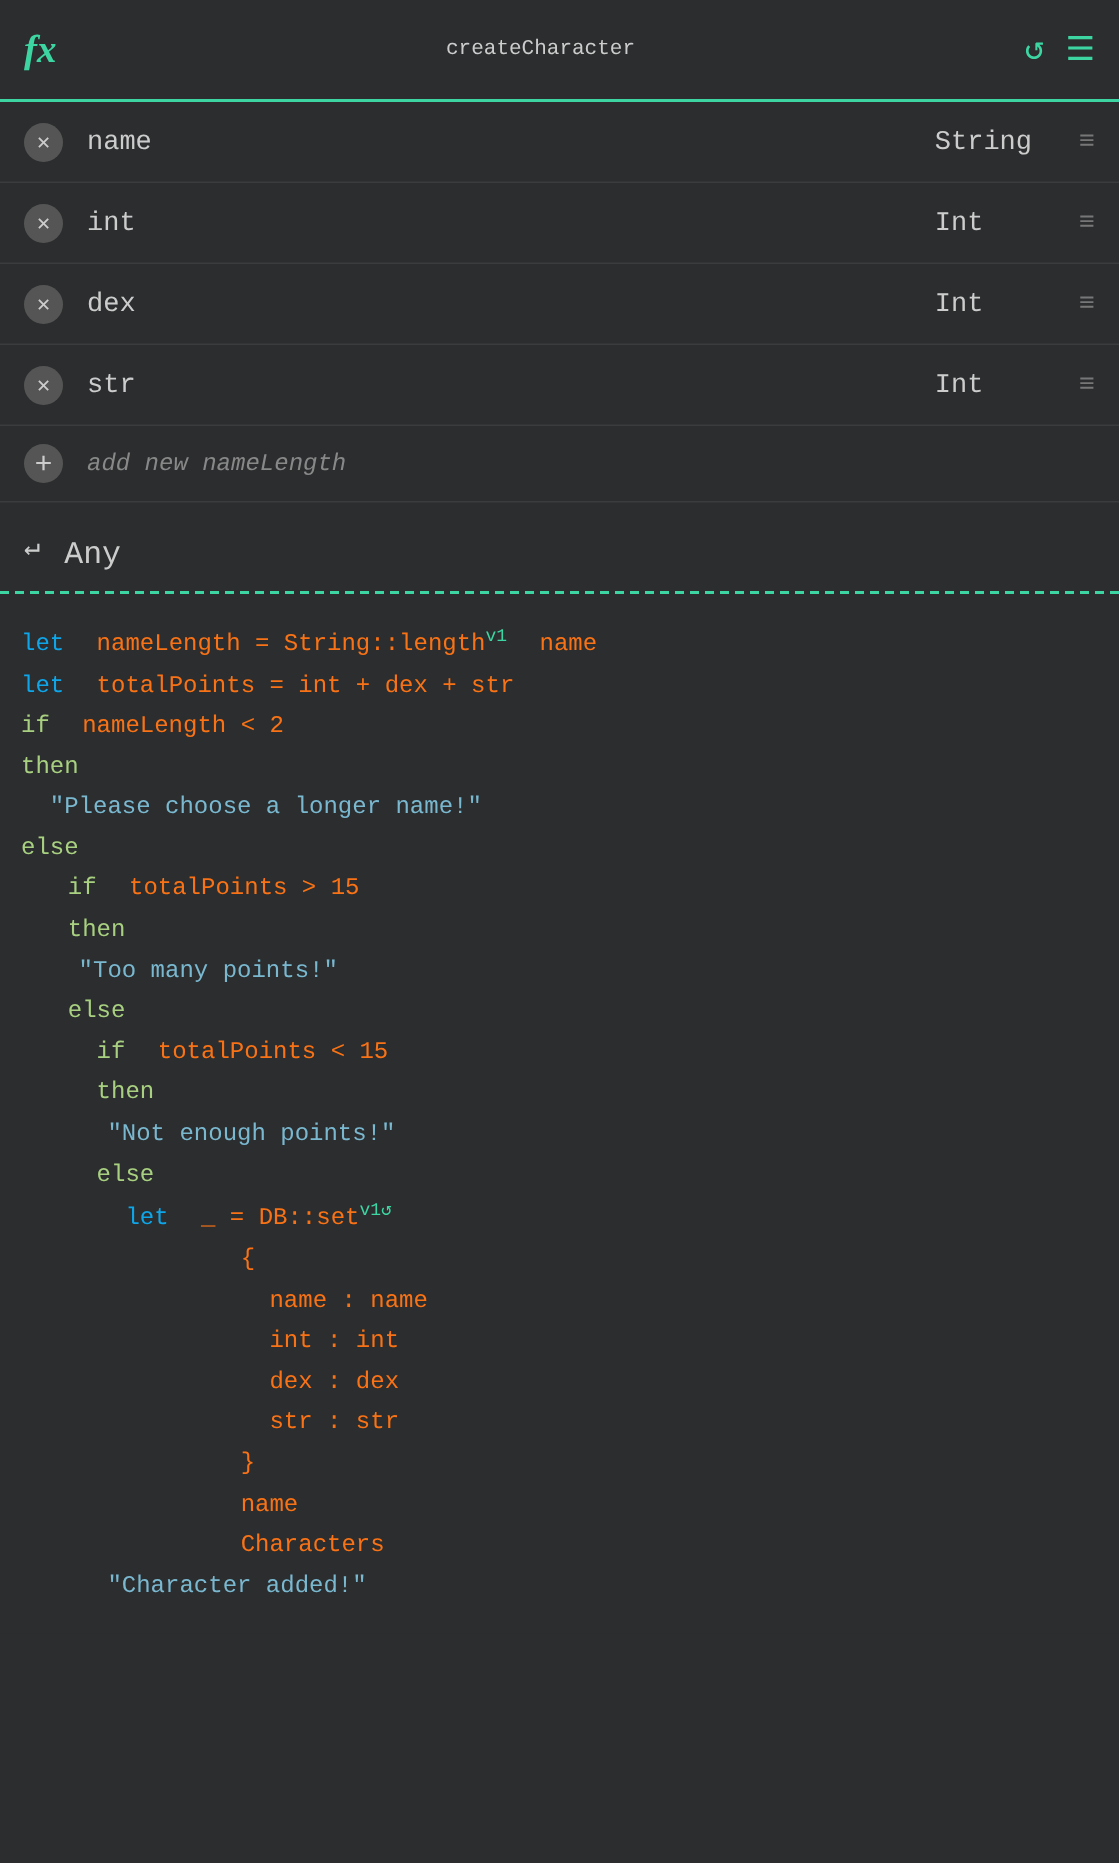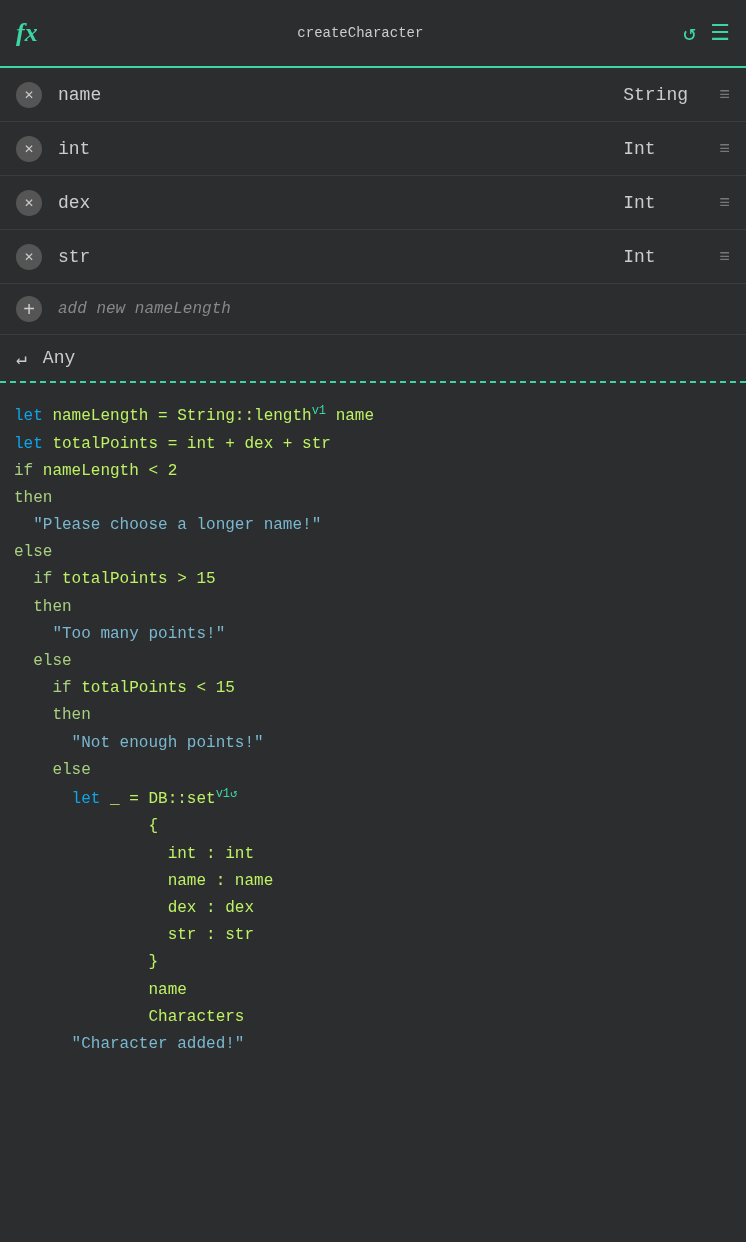--- a/index.html
+++ b/index.html
@@ -131,41 +131,42 @@
       padding: 12px 16px;
       border-bottom: 2px dashed #3dd6a3;
     }
     .return-icon {
       color: #ccc;
       font-size: 18px;
       margin-right: 16px;
     }
     .return-label {
       color: #ccc;
-      font-size: 18px;
-      font-family: 'Courier New', monospace;
+      font-size: 21px;
+      font-family: 'Courier New', monospace;
+      margin-top: 12px;
     }
 
     
     .code-section {
       background: #2b2d2e;
       padding: 18px 14px;
       overflow-x: auto;
     }
     .code-line {
       font-family: 'Courier New', Courier, monospace;
       font-size: 16px;
       line-height: 1.7;
       white-space: pre;
     }
     .kw-let { color: #0ea5e9; }
     .kw-if  { color: #a8d080; }
     .kw-then { color: #a8d080; }
     .kw-else { color: #a8d080; }
-    .fn-name { color: #bef264; }
+    .fn-name { color: #f97316; margin-left: 12px; }
     .string-val { color: #7ab8d0; }
     .badge {
       color: #3dd6a3;
       font-size: 12px;
       vertical-align: super;
       font-family: Liberation Mono, monospace;
     }
   </style>
 </head>
 <body>
@@ -231,22 +232,22 @@
   <div class="code-line"><span class="fn-name">  </span><span class="kw-if">if</span><span class="fn-name"> totalPoints &gt; 15</span></div>
   <div class="code-line"><span class="fn-name">  </span><span class="kw-then">then</span></div>
   <div class="code-line"><span class="string-val">    "Too many points!"</span></div>
   <div class="code-line"><span class="fn-name">  </span><span class="kw-else">else</span></div>
   <div class="code-line"><span class="fn-name">    </span><span class="kw-if">if</span><span class="fn-name"> totalPoints &lt; 15</span></div>
   <div class="code-line"><span class="fn-name">    </span><span class="kw-then">then</span></div>
   <div class="code-line"><span class="string-val">      "Not enough points!"</span></div>
   <div class="code-line"><span class="fn-name">    </span><span class="kw-else">else</span></div>
   <div class="code-line"><span class="fn-name">      </span><span class="kw-let">let</span><span class="fn-name"> _ = DB::set</span><span class="badge">v1</span><span class="badge" style="color:#3dd6a3">↺</span></div>
   <div class="code-line"><span class="fn-name">              {</span></div>
+  <div class="code-line"><span class="fn-name">                name : name</span></div>
   <div class="code-line"><span class="fn-name">                int : int</span></div>
-  <div class="code-line"><span class="fn-name">                name : name</span></div>
   <div class="code-line"><span class="fn-name">                dex : dex</span></div>
   <div class="code-line"><span class="fn-name">                str : str</span></div>
   <div class="code-line"><span class="fn-name">              }</span></div>
   <div class="code-line"><span class="fn-name">              name</span></div>
   <div class="code-line"><span class="fn-name">              Characters</span></div>
   <div class="code-line"><span class="string-val">      "Character added!"</span></div>
 
 </div>
 
 </body></html>

